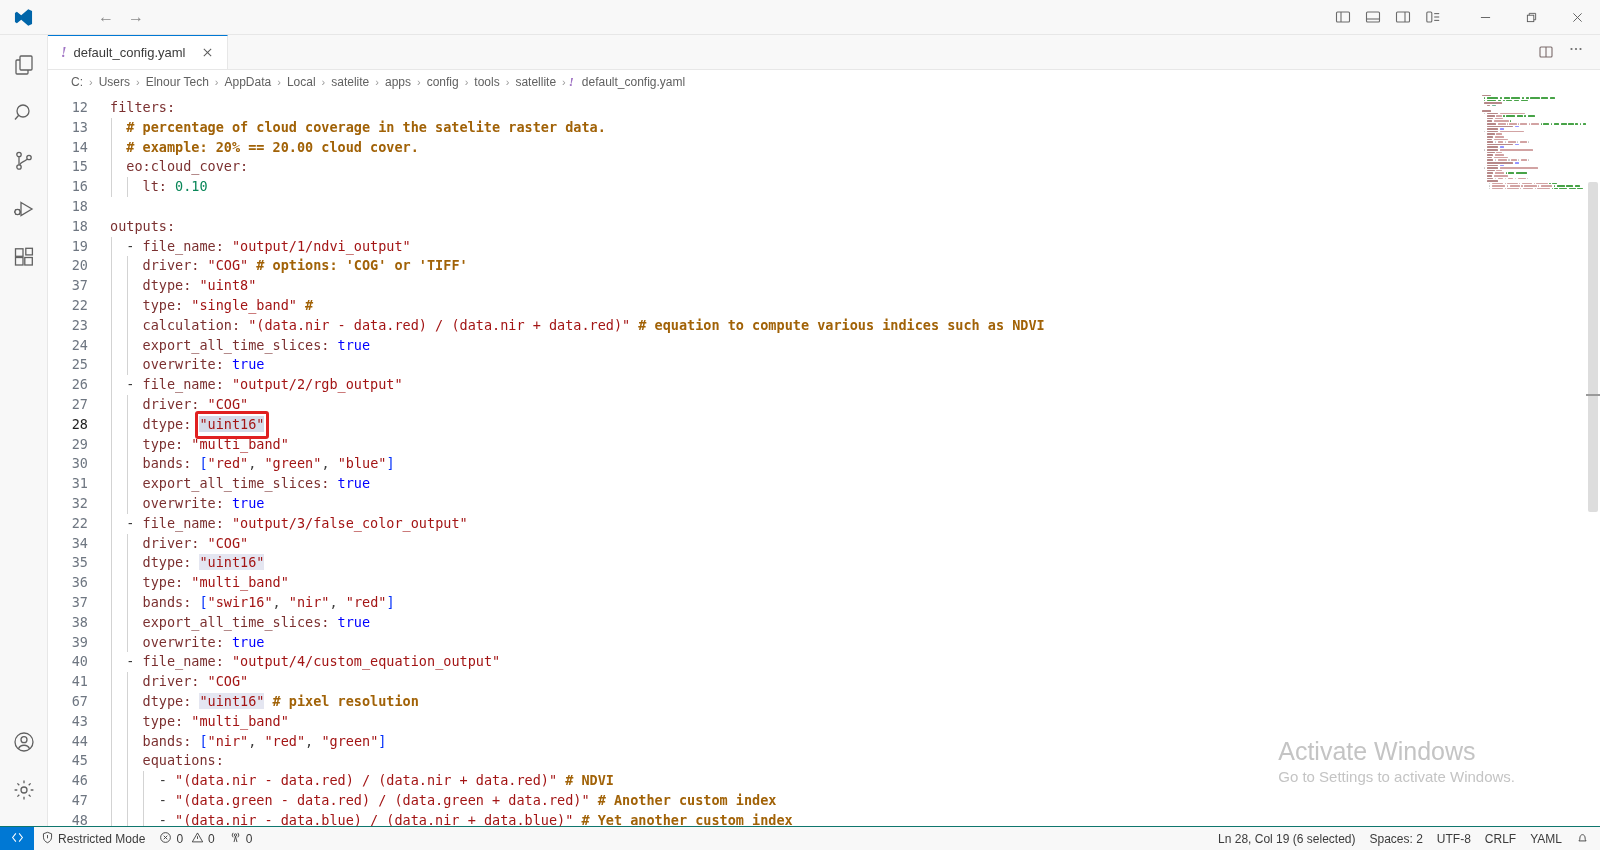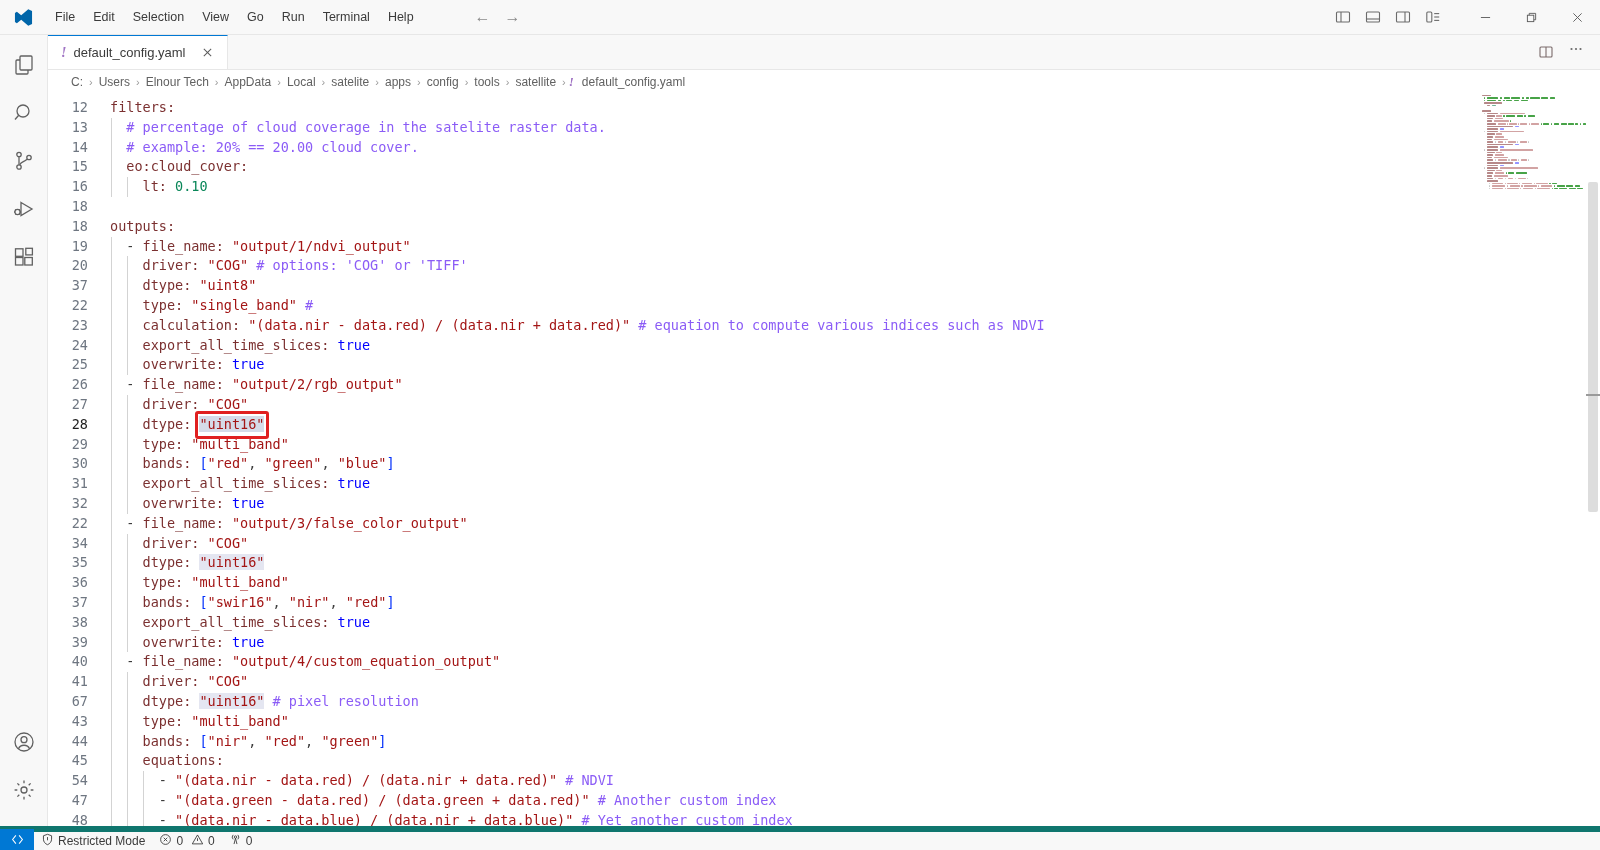--- a/index.html
+++ b/index.html
@@ -150,21 +150,21 @@
 
   
   .ig {
     position: absolute; top: 0; bottom: 0; width: 1px;
     background: #d3d3d3;
   }
 
   
   .t-key   { color: #7b3030; }
   .t-str   { color: #a31515; }
-  .t-cmt   { color: #8b5cf6; }
+  .t-cmt   { color: #a16207; font-weight: bold; }
   .t-bool  { color: #0000ff; }
   .t-num   { color: #098658; }
   .t-punct { color: #3b3b3b; }
   .t-dash  { color: #3b3b3b; }
   .t-brk   { color: #0431fa; }
   .sel-hl  { background: #e4e6f1; }
   .sel-strong { background: #d5dbe8; }
 
   
   .annot-box {
@@ -198,21 +198,21 @@
     text-align: left; color: #c9c9c9; z-index: 30;
     user-select: none; pointer-events: none;
   }
   .wm-title { font-size: 25px; line-height: 30px; color: #c4c4c4; }
   .wm-sub { font-size: 15px; line-height: 22px; color: #c4c4c4; }
 
   
   .statusbar {
     height: 20px; flex: 0 0 24px;
     background: #f8f8f8;
-    border-top: 6px solid #0f766e;
+    border-top: 1px solid #0f766e;
     display: flex; align-items: center;
     font-size: 12px; color: #3b3b3b;
   }
   .sb-remote {
     width: 34px; height: 24px; background: #0078d4; color: #fff;
     display: flex; align-items: center; justify-content: center; cursor: default;
   }
   .sb-remote svg { width: 13px; height: 13px; }
   .sb-item {
     display: flex; align-items: center; gap: 4px;
@@ -228,30 +228,20 @@
 
   <div class="titlebar">
     <div class="vscode-logo">
       <svg viewBox="0 0 100 100" aria-hidden="true">
         <path fill="#0065a9" d="M75 6 95 16v68L75 94 38 62 15 80 5 74V26l10-6 23 18z"></path>
         <path fill="#007acc" d="M75 6 95 16v68L75 94 38 62 15 80 5 74l70-68z" opacity=".0"></path>
         <path fill="#1f9cf0" d="M75 6v88L38 62 15 80 5 74 75 6z" opacity=".0"></path>
       </svg>
     </div>
 
-    <div class="menu">
-      <div class="menu-item">File</div>
-      <div class="menu-item">Edit</div>
-      <div class="menu-item">Selection</div>
-      <div class="menu-item">View</div>
-      <div class="menu-item">Go</div>
-      <div class="menu-item">Run</div>
-      <div class="menu-item">Terminal</div>
-      <div class="menu-item">Help</div>
-    </div>
 
     <div class="nav-arrows">
       <span class="nav-arrow">←</span>
       <span class="nav-arrow">→</span>
     </div>
 
 
     <div class="win-right">
       <div class="layout-icons">
         <div class="layout-btn">
@@ -464,21 +454,21 @@
             <div class="ln">36</div>
             <div class="ln">37</div>
             <div class="ln">38</div>
             <div class="ln">39</div>
             <div class="ln">40</div>
             <div class="ln">41</div>
             <div class="ln">67</div>
             <div class="ln">43</div>
             <div class="ln">44</div>
             <div class="ln">45</div>
-            <div class="ln">54</div>
+            <div class="ln">46</div>
             <div class="ln">47</div>
             <div class="ln">48</div>
           </div>
         <div class="code-scroll" id="codelines"><div class="cl"><span class="t-key">filters:</span></div><div class="cl"><span class="ig" style="left: 0.5px;"></span><span class="t-cmt">  # percentage of cloud coverage in the satelite raster data.</span></div><div class="cl"><span class="ig" style="left: 0.5px;"></span><span class="t-cmt">  # example: 20% == 20.00 cloud cover.</span></div><div class="cl"><span class="ig" style="left: 0.5px;"></span><span class="t-key">  eo:cloud_cover:</span></div><div class="cl"><span class="ig" style="left: 0.5px;"></span><span class="ig" style="left: 16.7px;"></span><span class="t-key">    lt:</span><span class="t-punct"> </span><span class="t-num">0.10</span></div><div class="cl"></div><div class="cl"><span class="t-key">outputs:</span></div><div class="cl"><span class="ig" style="left: 0.5px;"></span><span class="t-dash">  - </span><span class="t-key">file_name:</span><span class="t-punct"> </span><span class="t-str">"output/1/ndvi_output"</span></div><div class="cl"><span class="ig" style="left: 0.5px;"></span><span class="ig" style="left: 16.7px;"></span><span class="t-key">    driver:</span><span class="t-punct"> </span><span class="t-str">"COG"</span><span class="t-cmt"> # options: 'COG' or 'TIFF'</span></div><div class="cl"><span class="ig" style="left: 0.5px;"></span><span class="ig" style="left: 16.7px;"></span><span class="t-key">    dtype:</span><span class="t-punct"> </span><span class="t-str">"uint8"</span></div><div class="cl"><span class="ig" style="left: 0.5px;"></span><span class="ig" style="left: 16.7px;"></span><span class="t-key">    type:</span><span class="t-punct"> </span><span class="t-str">"single_band"</span><span class="t-cmt"> #</span></div><div class="cl"><span class="ig" style="left: 0.5px;"></span><span class="ig" style="left: 16.7px;"></span><span class="t-key">    calculation:</span><span class="t-punct"> </span><span class="t-str">"(data.nir - data.red) / (data.nir + data.red)"</span><span class="t-cmt"> # equation to compute various indices such as NDVI</span></div><div class="cl"><span class="ig" style="left: 0.5px;"></span><span class="ig" style="left: 16.7px;"></span><span class="t-key">    export_all_time_slices:</span><span class="t-punct"> </span><span class="t-bool">true</span></div><div class="cl"><span class="ig" style="left: 0.5px;"></span><span class="ig" style="left: 16.7px;"></span><span class="t-key">    overwrite:</span><span class="t-punct"> </span><span class="t-bool">true</span></div><div class="cl"><span class="ig" style="left: 0.5px;"></span><span class="t-dash">  - </span><span class="t-key">file_name:</span><span class="t-punct"> </span><span class="t-str">"output/2/rgb_output"</span></div><div class="cl"><span class="ig" style="left: 0.5px;"></span><span class="ig" style="left: 16.7px;"></span><span class="t-key">    driver:</span><span class="t-punct"> </span><span class="t-str">"COG"</span></div><div class="cl"><span class="ig" style="left: 0.5px;"></span><span class="ig" style="left: 16.7px;"></span><span class="t-key">    dtype:</span><span class="t-punct"> </span><span class="t-str sel-strong">"uint16"</span></div><div class="cl"><span class="ig" style="left: 0.5px;"></span><span class="ig" style="left: 16.7px;"></span><span class="t-key">    type:</span><span class="t-punct"> </span><span class="t-str">"multi_band"</span></div><div class="cl"><span class="ig" style="left: 0.5px;"></span><span class="ig" style="left: 16.7px;"></span><span class="t-key">    bands:</span><span class="t-punct"> </span><span class="t-brk">[</span><span class="t-str">"red"</span><span class="t-punct">, </span><span class="t-str">"green"</span><span class="t-punct">, </span><span class="t-str">"blue"</span><span class="t-brk">]</span></div><div class="cl"><span class="ig" style="left: 0.5px;"></span><span class="ig" style="left: 16.7px;"></span><span class="t-key">    export_all_time_slices:</span><span class="t-punct"> </span><span class="t-bool">true</span></div><div class="cl"><span class="ig" style="left: 0.5px;"></span><span class="ig" style="left: 16.7px;"></span><span class="t-key">    overwrite:</span><span class="t-punct"> </span><span class="t-bool">true</span></div><div class="cl"><span class="ig" style="left: 0.5px;"></span><span class="t-dash">  - </span><span class="t-key">file_name:</span><span class="t-punct"> </span><span class="t-str">"output/3/false_color_output"</span></div><div class="cl"><span class="ig" style="left: 0.5px;"></span><span class="ig" style="left: 16.7px;"></span><span class="t-key">    driver:</span><span class="t-punct"> </span><span class="t-str">"COG"</span></div><div class="cl"><span class="ig" style="left: 0.5px;"></span><span class="ig" style="left: 16.7px;"></span><span class="t-key">    dtype:</span><span class="t-punct"> </span><span class="t-str sel-hl">"uint16"</span></div><div class="cl"><span class="ig" style="left: 0.5px;"></span><span class="ig" style="left: 16.7px;"></span><span class="t-key">    type:</span><span class="t-punct"> </span><span class="t-str">"multi_band"</span></div><div class="cl"><span class="ig" style="left: 0.5px;"></span><span class="ig" style="left: 16.7px;"></span><span class="t-key">    bands:</span><span class="t-punct"> </span><span class="t-brk">[</span><span class="t-str">"swir16"</span><span class="t-punct">, </span><span class="t-str">"nir"</span><span class="t-punct">, </span><span class="t-str">"red"</span><span class="t-brk">]</span></div><div class="cl"><span class="ig" style="left: 0.5px;"></span><span class="ig" style="left: 16.7px;"></span><span class="t-key">    export_all_time_slices:</span><span class="t-punct"> </span><span class="t-bool">true</span></div><div class="cl"><span class="ig" style="left: 0.5px;"></span><span class="ig" style="left: 16.7px;"></span><span class="t-key">    overwrite:</span><span class="t-punct"> </span><span class="t-bool">true</span></div><div class="cl"><span class="ig" style="left: 0.5px;"></span><span class="t-dash">  - </span><span class="t-key">file_name:</span><span class="t-punct"> </span><span class="t-str">"output/4/custom_equation_output"</span></div><div class="cl"><span class="ig" style="left: 0.5px;"></span><span class="ig" style="left: 16.7px;"></span><span class="t-key">    driver:</span><span class="t-punct"> </span><span class="t-str">"COG"</span></div><div class="cl"><span class="ig" style="left: 0.5px;"></span><span class="ig" style="left: 16.7px;"></span><span class="t-key">    dtype:</span><span class="t-punct"> </span><span class="t-str sel-hl">"uint16"</span><span class="t-cmt"> # pixel resolution</span></div><div class="cl"><span class="ig" style="left: 0.5px;"></span><span class="ig" style="left: 16.7px;"></span><span class="t-key">    type:</span><span class="t-punct"> </span><span class="t-str">"multi_band"</span></div><div class="cl"><span class="ig" style="left: 0.5px;"></span><span class="ig" style="left: 16.7px;"></span><span class="t-key">    bands:</span><span class="t-punct"> </span><span class="t-brk">[</span><span class="t-str">"nir"</span><span class="t-punct">, </span><span class="t-str">"red"</span><span class="t-punct">, </span><span class="t-str">"green"</span><span class="t-brk">]</span></div><div class="cl"><span class="ig" style="left: 0.5px;"></span><span class="ig" style="left: 16.7px;"></span><span class="t-key">    equations:</span></div><div class="cl"><span class="ig" style="left: 0.5px;"></span><span class="ig" style="left: 16.7px;"></span><span class="ig" style="left: 32.9px;"></span><span class="t-dash">      - </span><span class="t-str">"(data.nir - data.red) / (data.nir + data.red)"</span><span class="t-cmt"> # NDVI</span></div><div class="cl"><span class="ig" style="left: 0.5px;"></span><span class="ig" style="left: 16.7px;"></span><span class="ig" style="left: 32.9px;"></span><span class="t-dash">      - </span><span class="t-str">"(data.green - data.red) / (data.green + data.red)"</span><span class="t-cmt"> # Another custom index</span></div><div class="cl"><span class="ig" style="left: 0.5px;"></span><span class="ig" style="left: 16.7px;"></span><span class="ig" style="left: 32.9px;"></span><span class="t-dash">      - </span><span class="t-str">"(data.nir - data.blue) / (data.nir + data.blue)"</span><span class="t-cmt"> # Yet another custom index</span></div></div>
 
         <div class="annot-box" id="annotbox" style="left: 147.1px; top: 316.8px; width: 73.8px; height: 27.8px;"></div>
 
         <div class="minimap" id="minimap">
             <div class="mm-line" style="padding-left: 2px;">
               <span class="mm-tok" style="width: 9.2px; background: rgb(154, 90, 90);"></span>
@@ -709,20 +699,24 @@
               <span class="mm-tok" style="width: 6.9px; background: rgb(0, 128, 0);"></span>
               <span class="mm-tok" style="width: 5.75px; background: rgb(0, 128, 0);"></span>
             </div>
           </div>
 
         <div class="vscroll">
           <div class="vscroll-thumb" style="top:88px;height:330px;"></div>
           <div class="hscroll-shadow"></div>
         </div>
 
+        <div class="watermark">
+          <div class="wm-title">Activate Windows</div>
+          <div class="wm-sub">Go to Settings to activate Windows.</div>
+        </div>
       </div>
 
     </div>
   </div>
 
   <div class="statusbar">
     <div class="sb-remote">
       <span>
         <svg viewBox="0 0 16 16" fill="none" stroke="#ffffff" stroke-width="1.3">
           <polyline points="6,3 2,8 6,13"></polyline>
@@ -760,15 +754,29 @@
       <span>
         <svg viewBox="0 0 16 16" fill="none" stroke="#3b3b3b" stroke-width="1.1">
           <circle cx="8" cy="5" r="1.5"></circle>
           <path d="M5.1 2.3A4.1 4.1 0 0 0 5.1 7.8M10.9 2.3a4.1 4.1 0 0 1 0 5.5"></path>
           <path d="M8 6.5 6.2 13.6M8 6.5l1.8 7.1"></path>
         </svg>
       </span>
       <span>0</span>
     </div>
 
+    <div class="sb-right">
+      <div class="sb-item">Ln 28, Col 19 (6 selected)</div>
+      <div class="sb-item">Spaces: 2</div>
+      <div class="sb-item">UTF-8</div>
+      <div class="sb-item">CRLF</div>
+      <div class="sb-item">YAML</div>
+      <div class="sb-item">
+        <span>
+          <svg viewBox="0 0 16 16" fill="none" stroke="#3b3b3b" stroke-width="1.1">
+            <path d="M3.6 12.2c1-.9 1.2-2 1.2-3.5 0-2.4 1.3-4.2 3.2-4.2s3.2 1.8 3.2 4.2c0 1.5.2 2.6 1.2 3.5z"></path>
+          </svg>
+        </span>
+      </div>
+    </div>
   </div>
 
 </div>
 
 </body></html>

